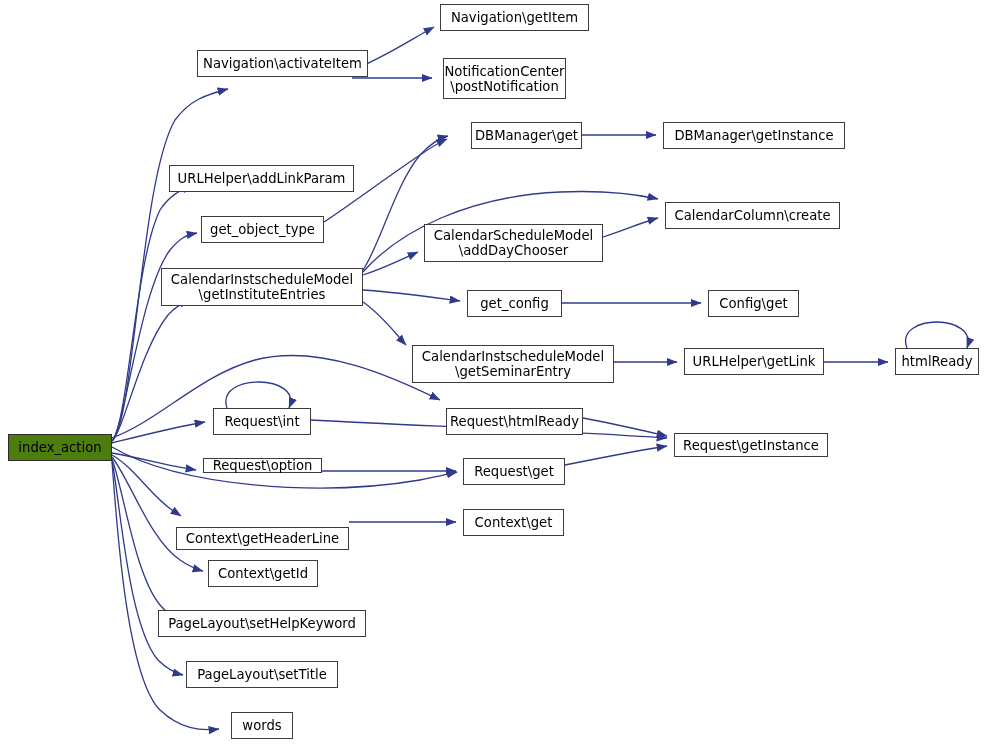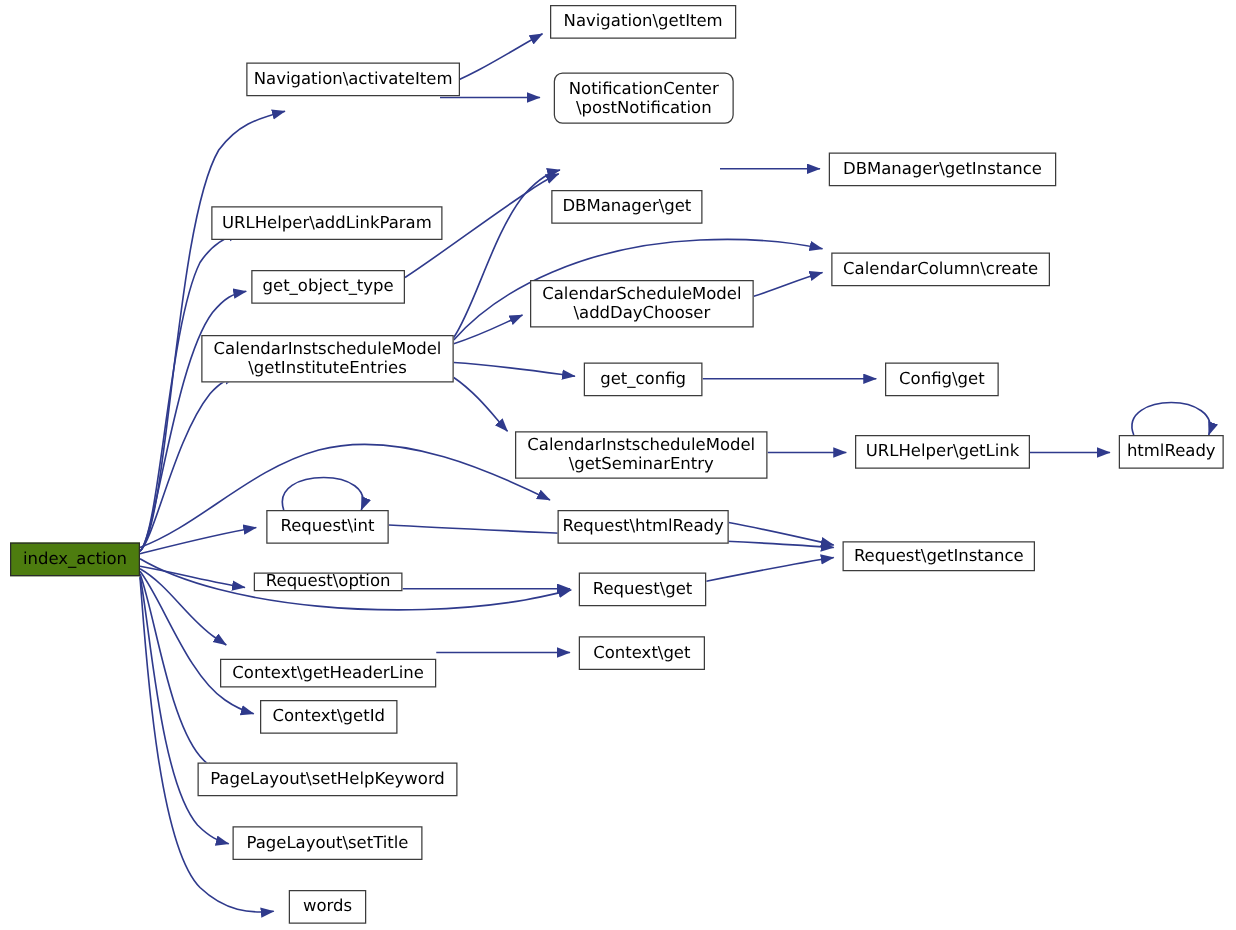--- a/index.html
+++ b/index.html
@@ -93,27 +93,27 @@
         <path d="M 112 447 C 180 487 320 497 420 480 C 436 477 448 474 457 472" fill="none" stroke="#2f3a8c" stroke-width="1.3" marker-end="url(#arrow)"></path>
         <path d="M 565 465 C 600 458 640 450 667 446" fill="none" stroke="#2f3a8c" stroke-width="1.3" marker-end="url(#arrow)"></path>
         <path d="M 583 418 C 615 424 645 431 667 436" fill="none" stroke="#2f3a8c" stroke-width="1.3" marker-end="url(#arrow)"></path>
         <path d="M 349 522 C 390 522 430 522 456 522" fill="none" stroke="#2f3a8c" stroke-width="1.3" marker-end="url(#arrow)"></path>
       </g>
   </svg>
   <div id="nodes-group">
       <div class="node focus" style="left: 8px; top: 434px; width: 104px; height: 27px;"><span class="lbl">index_action</span></div>
       <div class="node" style="left: 172px; top: 50px; width: 171px; height: 27px; margin-left: 25px;"><span class="lbl">Navigation\activateItem</span></div>
       <div class="node" style="left: 440px; top: 4px; width: 149px; height: 27px;"><span class="lbl">Navigation\getItem</span></div>
-      <div class="node" style="left: 443px; top: 58px; width: 144px; height: 41px; border-radius: 7px;"><span class="lbl">NotificationCenter
+      <div class="node" style="left: 443px; top: 58px; width: 123px; height: 41px;"><span class="lbl">NotificationCenter
 \postNotification</span></div>
       <div class="node" style="left: 169px; top: 165px; width: 185px; height: 27px;"><span class="lbl">URLHelper\addLinkParam</span></div>
       <div class="node" style="left: 201px; top: 216px; width: 123px; height: 27px;"><span class="lbl">get_object_type</span></div>
       <div class="node" style="left: 161px; top: 268px; width: 202px; height: 38px;"><span class="lbl">CalendarInstscheduleModel
 \getInstituteEntries</span></div>
-      <div class="node" style="left: 441px; top: 122px; width: 121px; height: 27px; margin-top: 30px;"><span class="lbl">DBManager\get</span></div>
+      <div class="node" style="left: 471px; top: 122px; width: 111px; height: 27px;"><span class="lbl">DBManager\get</span></div>
       <div class="node" style="left: 663px; top: 122px; width: 182px; height: 27px;"><span class="lbl">DBManager\getInstance</span></div>
       <div class="node" style="left: 424px; top: 224px; width: 179px; height: 38px;"><span class="lbl">CalendarScheduleModel
 \addDayChooser</span></div>
       <div class="node" style="left: 665px; top: 202px; width: 175px; height: 27px;"><span class="lbl">CalendarColumn\create</span></div>
       <div class="node" style="left: 467px; top: 290px; width: 95px; height: 27px;"><span class="lbl">get_config</span></div>
       <div class="node" style="left: 708px; top: 290px; width: 91px; height: 27px;"><span class="lbl">Config\get</span></div>
       <div class="node" style="left: 412px; top: 345px; width: 202px; height: 38px;"><span class="lbl">CalendarInstscheduleModel
 \getSeminarEntry</span></div>
       <div class="node" style="left: 684px; top: 348px; width: 140px; height: 27px;"><span class="lbl">URLHelper\getLink</span></div>
       <div class="node" style="left: 895px; top: 348px; width: 84px; height: 27px;"><span class="lbl">htmlReady</span></div>

